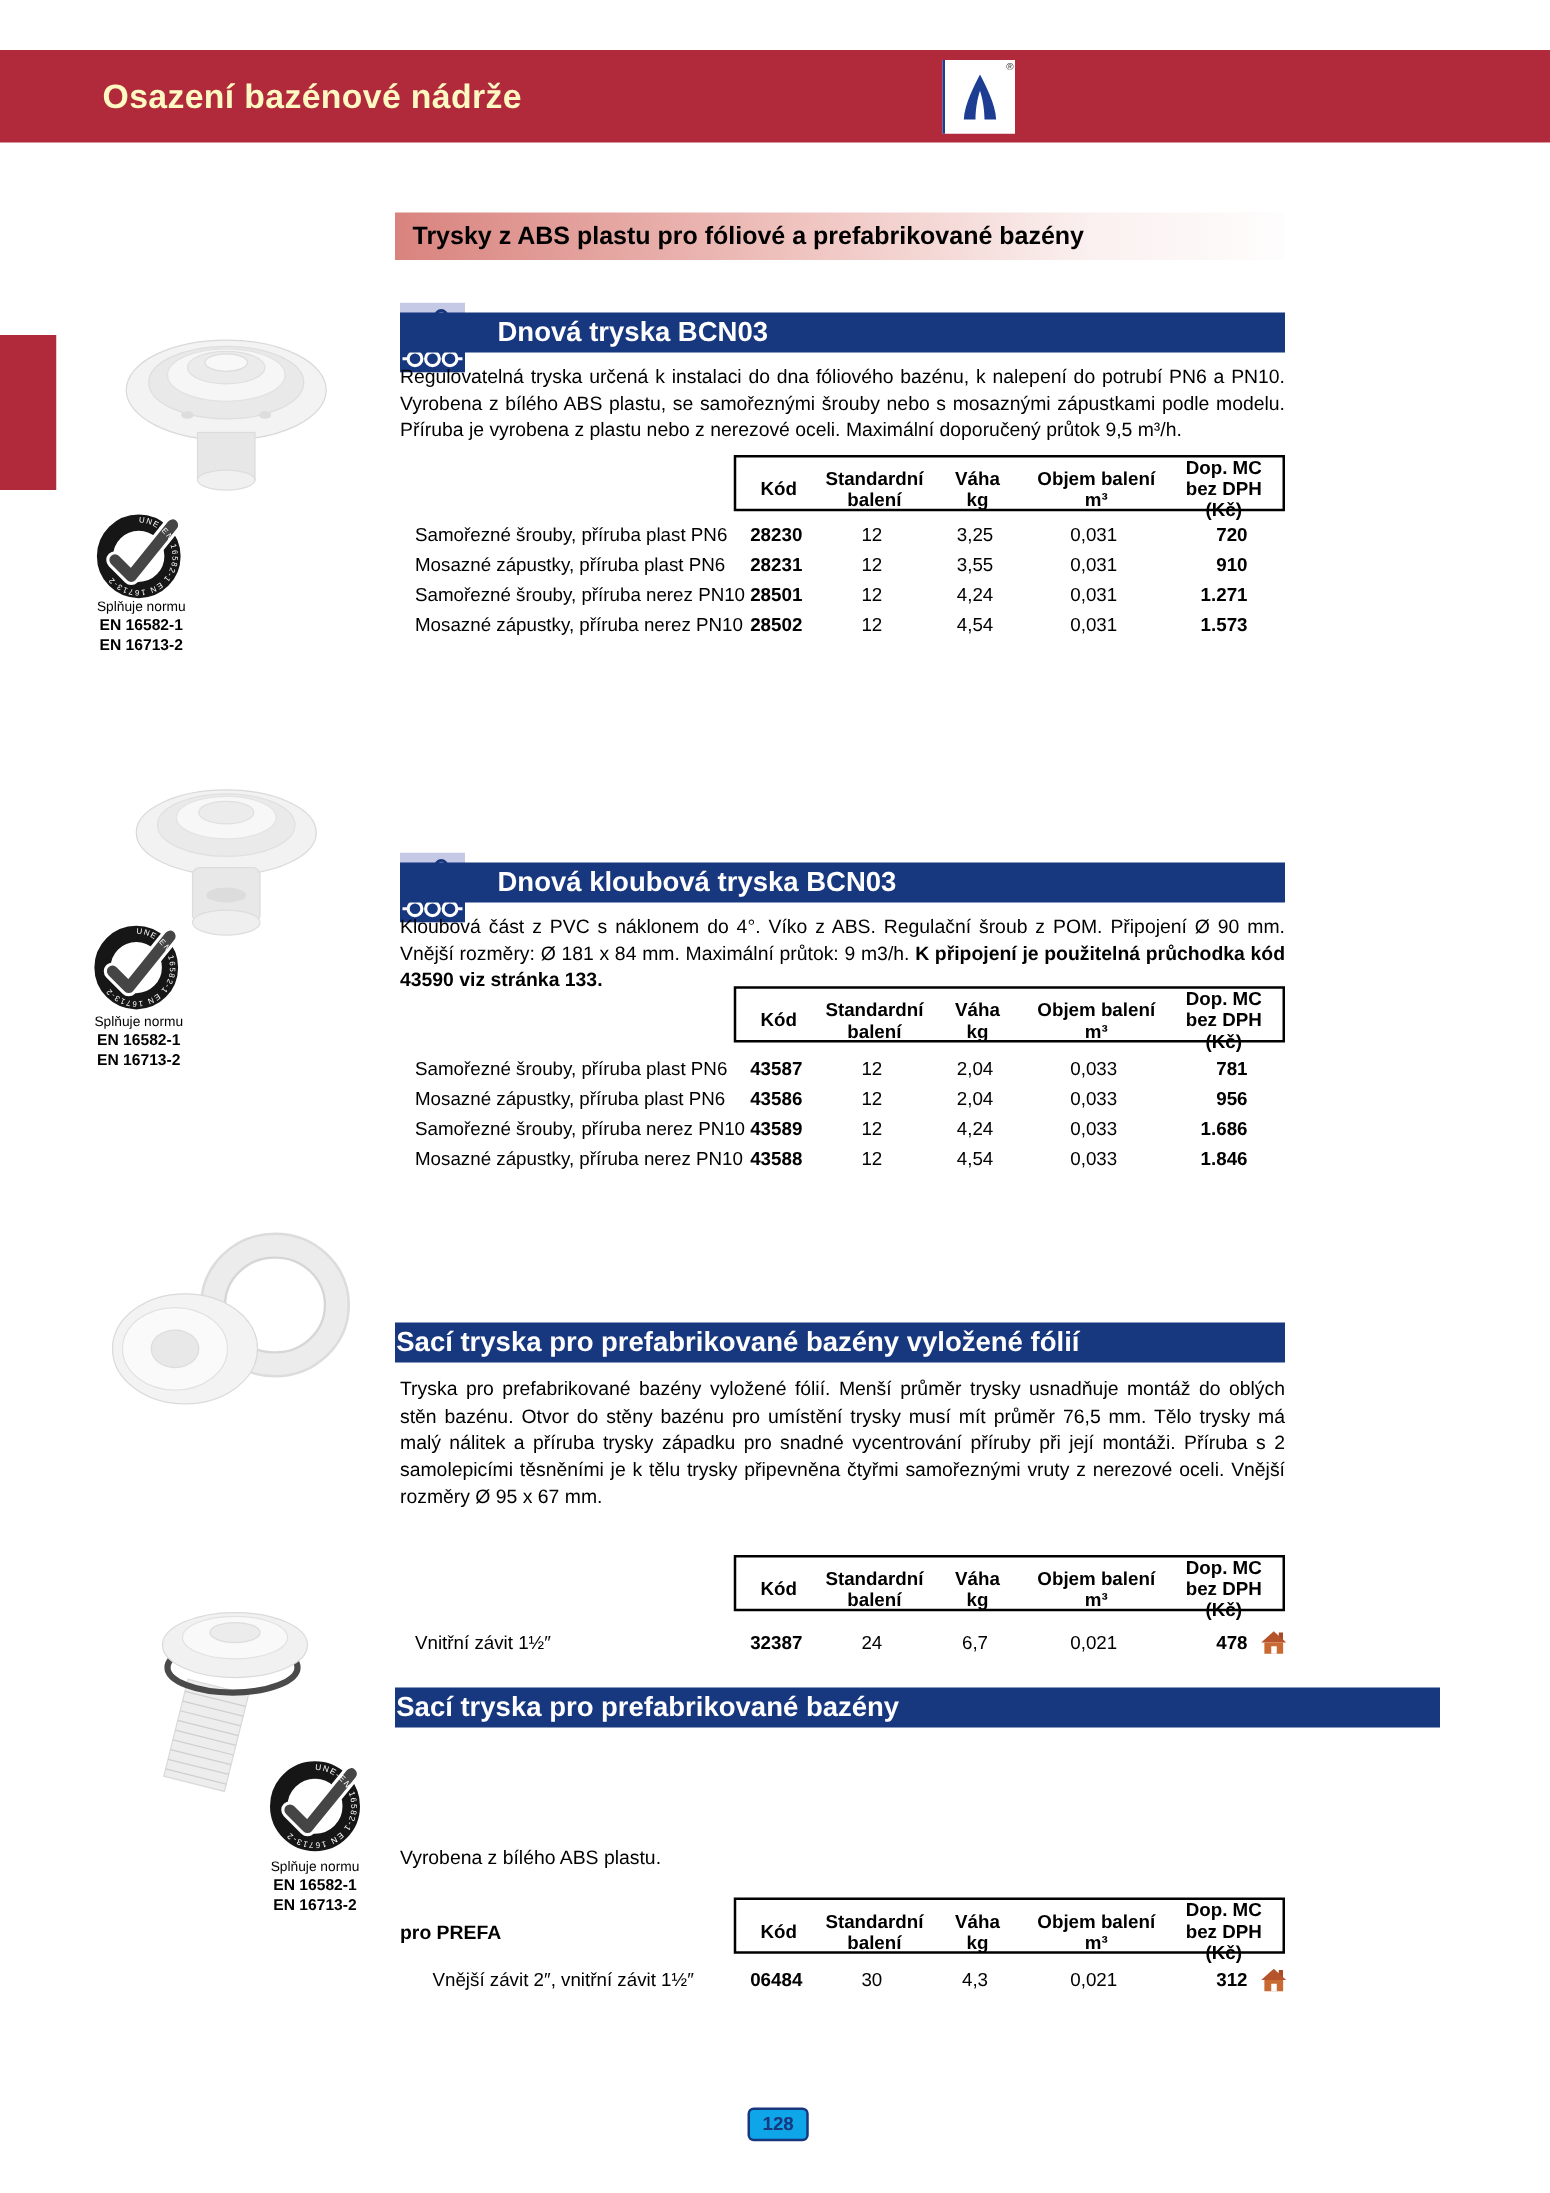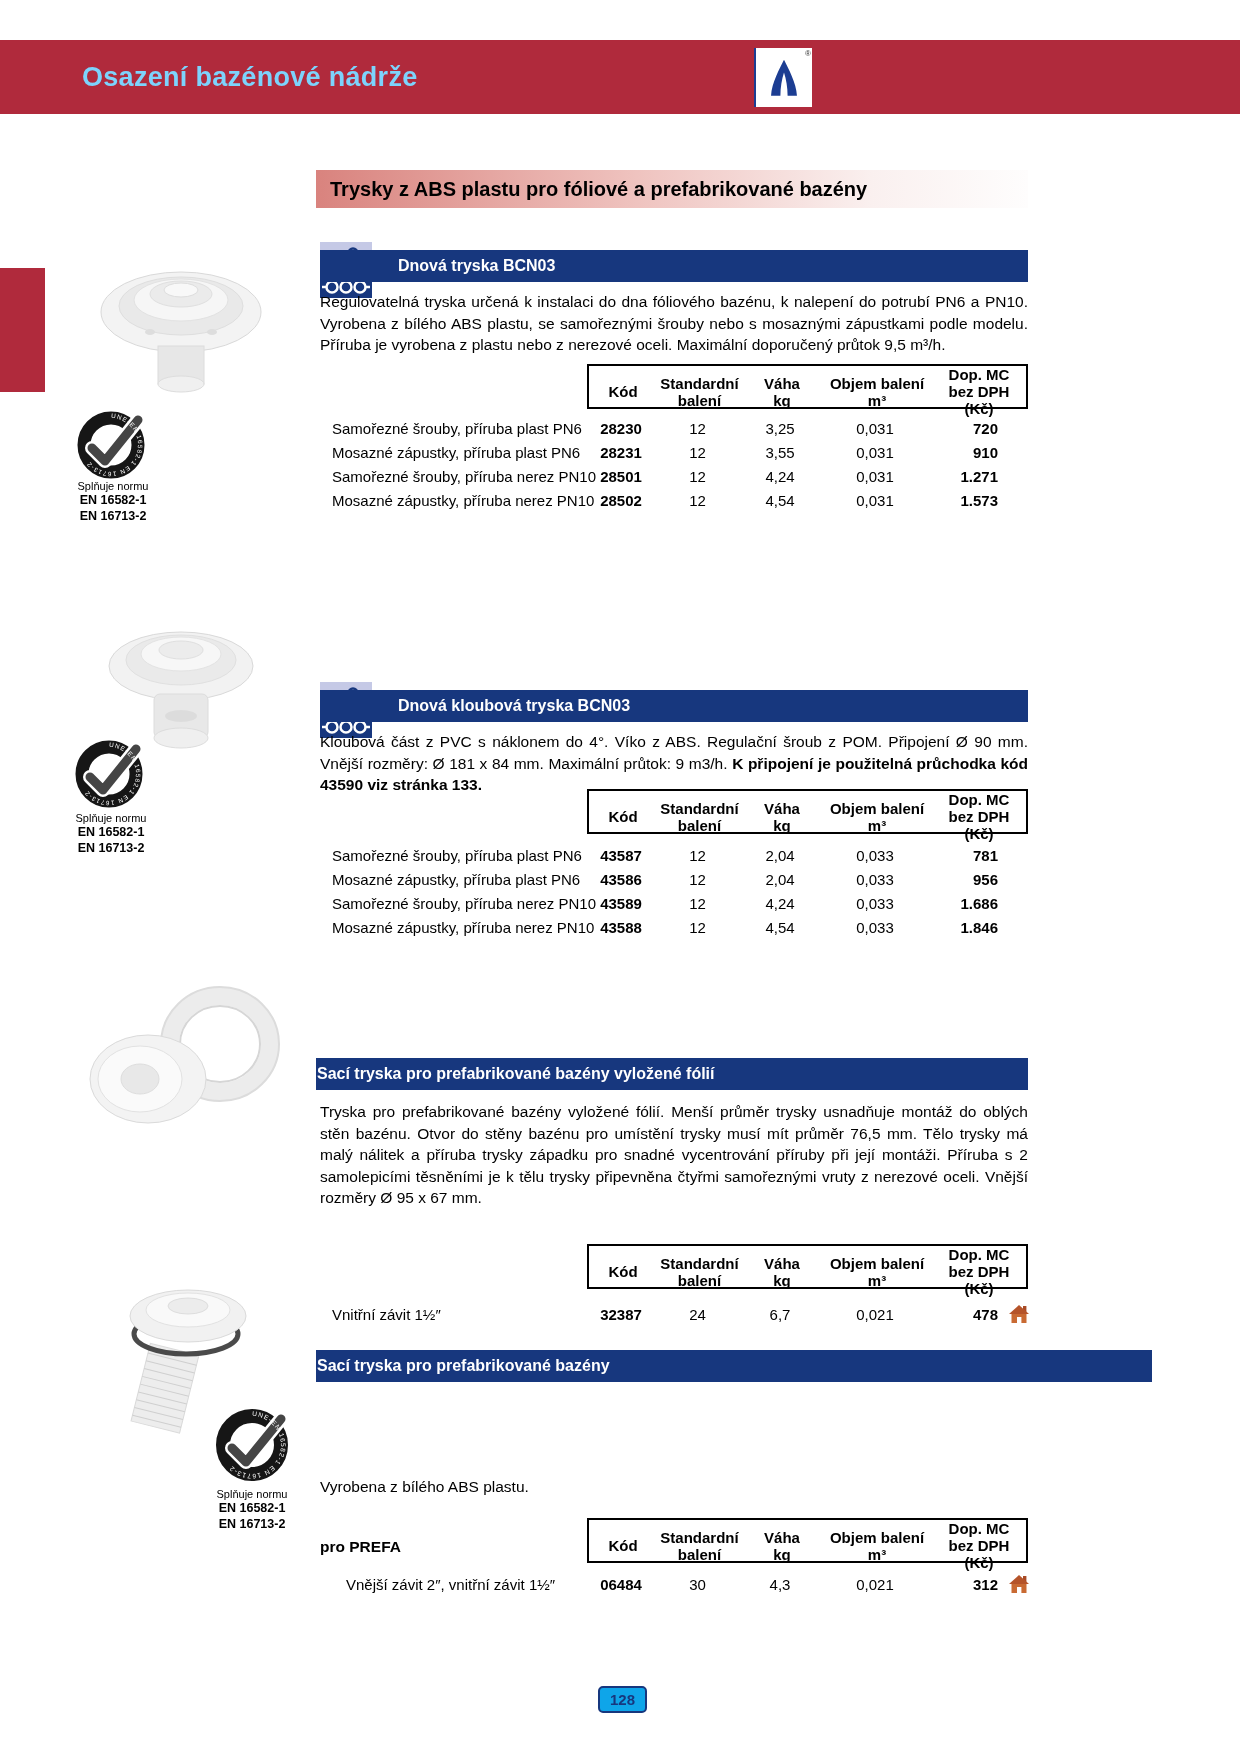--- a/index.html
+++ b/index.html
@@ -3,36 +3,36 @@
 <meta charset="utf-8">
 <style>
   html,body{margin:0;padding:0;background:#fff;}
   .page{position:relative;width:1240px;height:1754px;background:#fff;overflow:hidden;
         font-family:"Liberation Sans",sans-serif;color:#111;}
   .abs{position:absolute;}
 
   
   .header-band{position:absolute;left:0;top:40px;width:1240px;height:74px;background:#B02A3C;}
   .header-title{position:absolute;left:82px;top:0;height:74px;display:flex;align-items:center;
-        color:#7dd3fc;font-size:27px;font-weight:bold;letter-spacing:.3px;}
+        color:#fef9c3;font-size:27px;font-weight:bold;letter-spacing:.3px;}
   .logo{position:absolute;left:754px;top:8px;width:268px;height:59px;display:flex;}
   .logo-main{flex:1;background:#1C3D92;display:flex;align-items:center;justify-content:center;}
   .logo-astral{color:#fff;font-weight:bold;font-size:27px;letter-spacing:.5px;}
   .logo-pool{color:#f2f4fa;font-weight:normal;font-size:27px;letter-spacing:.5px;}
   .logo-mark{width:56px;background:#fff;position:relative;display:flex;align-items:center;justify-content:center;
         border-left:2px solid #1C3D92;}
   .logo-reg{position:absolute;top:1px;right:1px;font-size:8px;color:#333;}
 
   .red-tab{position:absolute;left:0;top:268px;width:45px;height:124px;background:#B02A3C;}
 
   .title-bar{position:absolute;left:316px;top:170px;width:712px;height:38px;box-sizing:border-box;
         background:linear-gradient(90deg,#D9837E 0%,#EFC3BF 45%,#FAF0EF 78%,#FEFDFD 100%);
         display:flex;align-items:center;padding-left:14px;font-size:20px;font-weight:bold;color:#000;}
 
-  .sec-bar{position:absolute;height:32px;background:#17377E;color:#fff;font-weight:bold;font-size:16px;
+  .sec-bar{position:absolute;height:32px;background:#17377E;color:#fff;font-weight:bold;font-size:22px;
         display:flex;align-items:center;box-sizing:border-box;}
   .pad-icon{padding-left:78px;}
   .pad-plain{padding-left:1px;}
 
   .para{position:absolute;width:708px;font-size:15.5px;line-height:21.5px;text-align:justify;color:#000;}
   .plain-text{position:absolute;font-size:15.5px;color:#000;}
   .prefa{position:absolute;font-size:15.5px;font-weight:bold;color:#000;}
 
   .thead{position:absolute;width:441px;height:45px;border:2px solid #000;box-sizing:border-box;background:#fff;
         display:grid;grid-template-columns:68px 85px 80px 110px 94px;}

